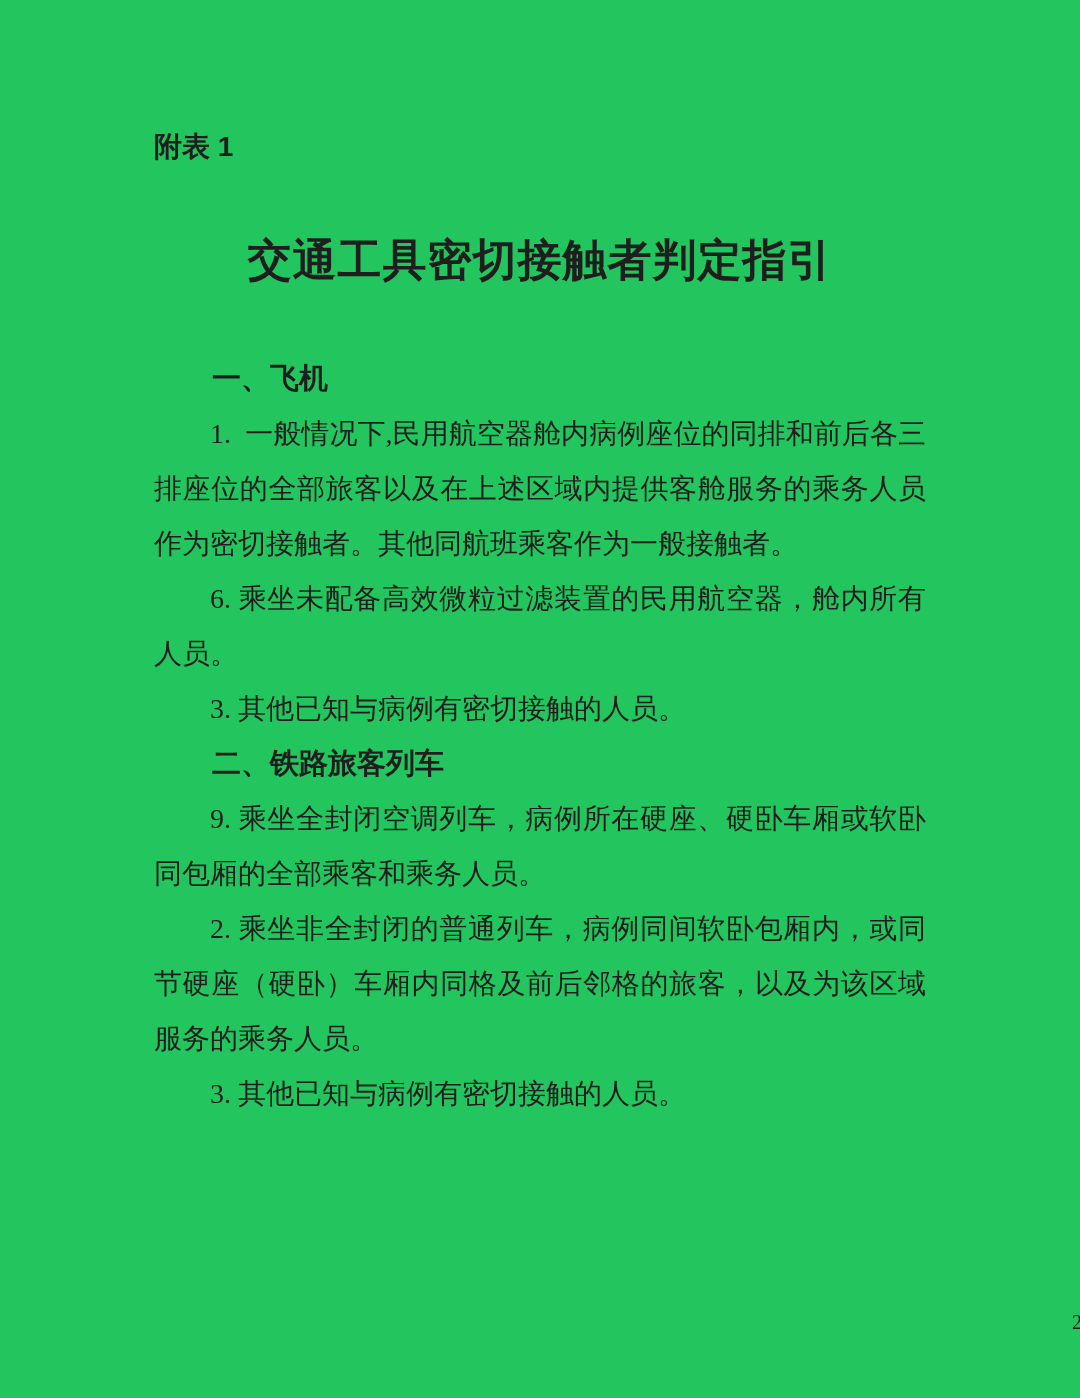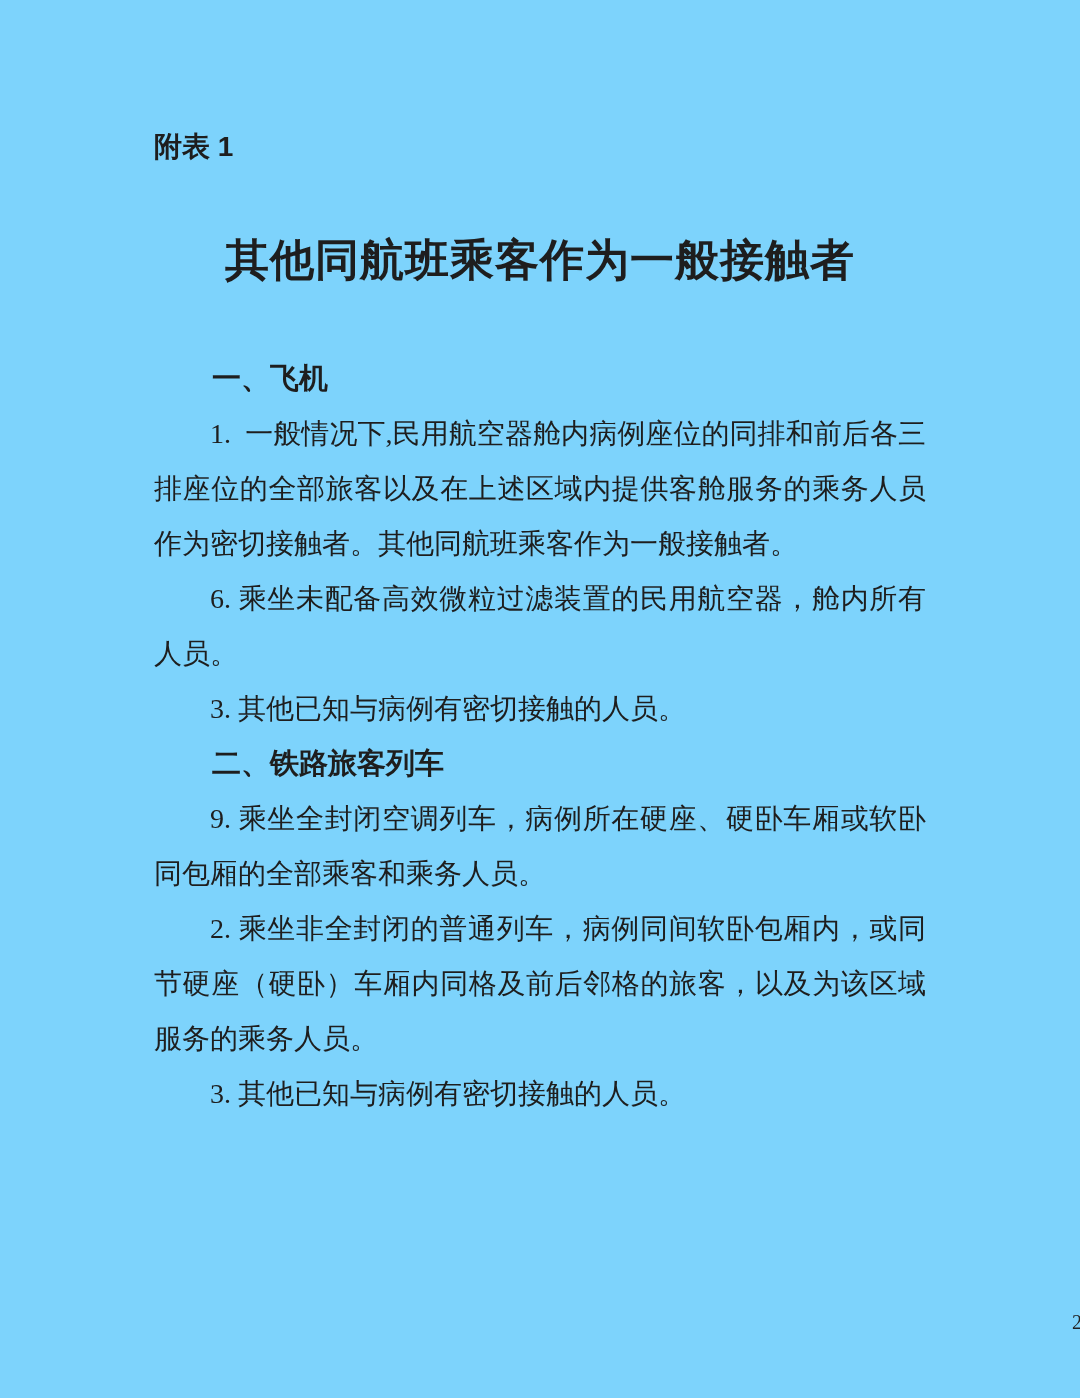--- a/index.html
+++ b/index.html
@@ -5,21 +5,21 @@
 <style>
   html, body {
     margin: 0;
     padding: 0;
     background: #ffffff;
   }
   .page {
     position: relative;
     width: 1080px;
     height: 1398px;
-    background: #7dd3fc;
+    background: #22c55e;
     color: #1e1e1e;
     font-family: "Liberation Serif", "DejaVu Serif", serif;
     overflow: hidden;
     box-sizing: border-box;
   }
   .content {
     padding: 120px 154px 0 154px;
   }
   .appendix-label {
     font-family: "Liberation Sans", "DejaVu Sans", sans-serif;
@@ -72,21 +72,21 @@
   }
 </style>
 </head>
 <body>
 
 <div class="page">
   <div class="content">
 
     <div class="appendix-label">附表 1</div>
 
-    <h1 class="doc-title">其他同航班乘客作为一般接触者</h1>
+    <h1 class="doc-title">交通工具密切接触者判定指引</h1>
 
     <div class="section">
       <h2 class="section-heading first">一、飞机</h2>
       <p class="para">1.&nbsp; 一般情况下,民用航空器舱内病例座位的同排和前后各三排座位的全部旅客以及在上述区域内提供客舱服务的乘务人员作为密切接触者。其他同航班乘客作为一般接触者。</p>
       <p class="para">6. 乘坐未配备高效微粒过滤装置的民用航空器，舱内所有人员。</p>
       <p class="para">3. 其他已知与病例有密切接触的人员。</p>
     </div>
 
     <div class="section">
       <h2 class="section-heading">二、铁路旅客列车</h2>

